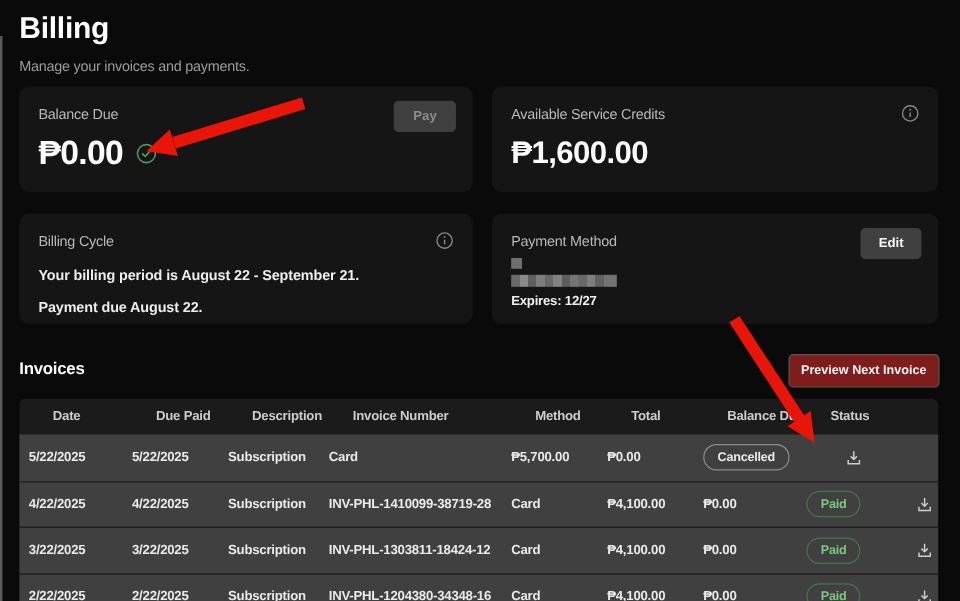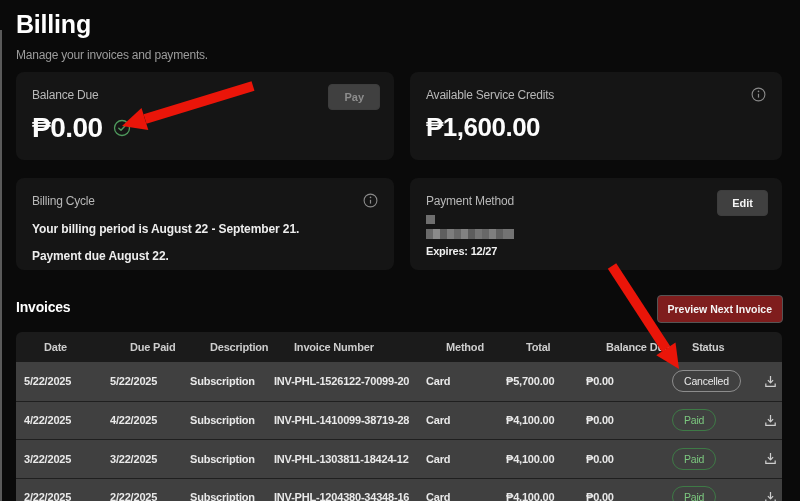--- a/index.html
+++ b/index.html
@@ -81,21 +81,21 @@
   }
   .t-head .t-cell { font-size:11px; font-weight:700; color:#cdcdcd;margin-left:20px; }
   .t-body-row {
     height:38.5px; background:#404040; border-top:1px solid #1f1f1f;
   }
   .t-body-row:first-of-type { border-top:none; }
   .t-cell { padding-left:8px; font-size:11px; font-weight:600; color:#e9e9e9; white-space:nowrap; }
   .t-cell.money { font-weight:700; }
   .status-badge {
     display:inline-block; padding:4px 11px; border-radius:999px;
-    font-size:10.5px; font-weight:400; background:transparent;
+    font-size:10.5px; font-weight:700; background:transparent;
   }
   .status-badge.cancelled { border:1px solid #8d8d8d; color:#e9e9e9; }
   .status-badge.paid { border:1px solid #3e7a46; color:#7cc87f; }
   .download-btn {
     background:none; border:none; cursor:pointer; padding:2px;
     justify-self:center; margin-left:14px; line-height:0;
   }
 
   
   .arrows-overlay { position:absolute; left:0; top:0; pointer-events:none; }
@@ -176,21 +176,20 @@
     <div class="t-cell">Total</div>
     <div class="t-cell">Balance Due</div>
     <div class="t-cell">Status</div>
     <div class="t-cell"></div>
   </div>
   <div id="table-body">
   <div class="t-row t-body-row">
     <div class="t-cell">5/22/2025</div>
     <div class="t-cell">5/22/2025</div>
     <div class="t-cell">Subscription</div>
-    <div class="t-cell">INV-PHL-1526122-70099-20</div>
     <div class="t-cell">Card</div>
     <div class="t-cell money">₱5,700.00</div>
     <div class="t-cell money">₱0.00</div>
     <div class="t-cell">
       <span class="status-badge cancelled">Cancelled</span>
     </div>
     <button class="download-btn">
       <span>
         <svg width="15" height="15" viewBox="0 0 16 16">
           <path d="M8 2.2 V9" fill="none" stroke="#cfcfcf" stroke-width="1.3"></path>

